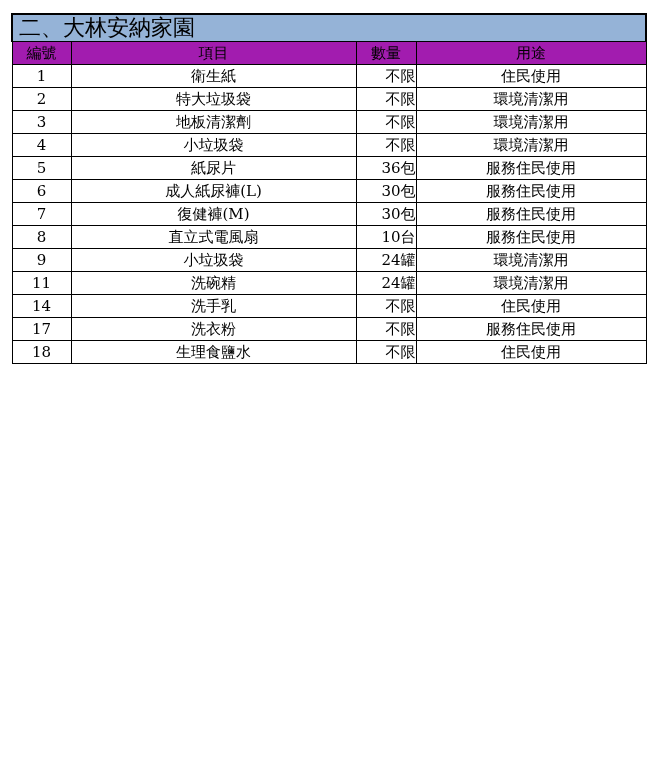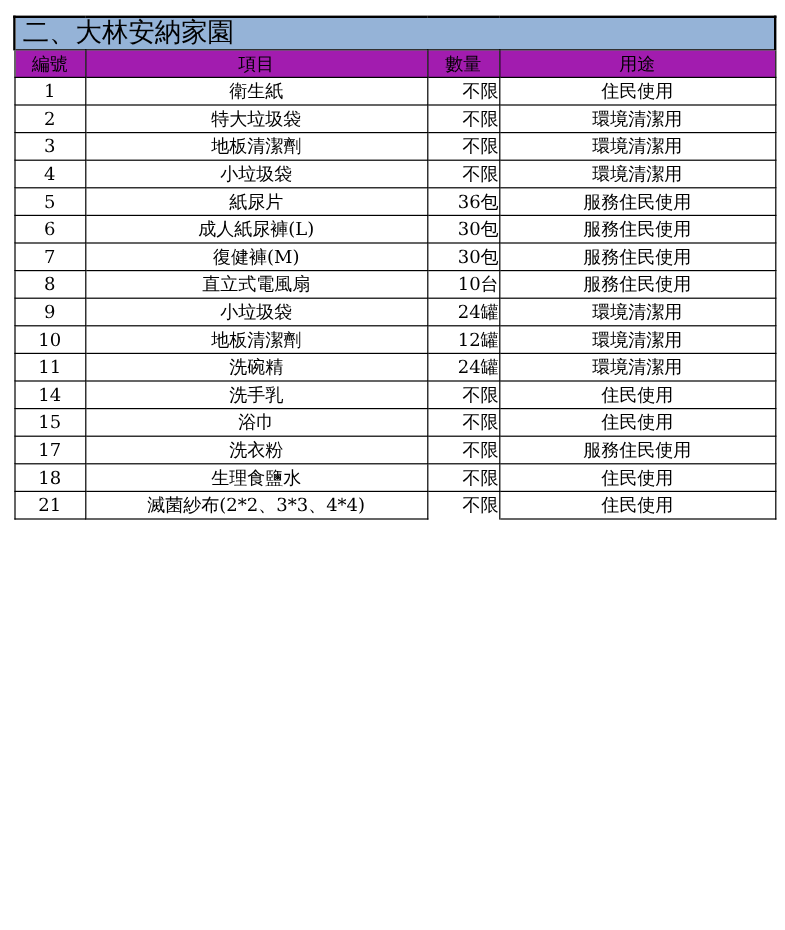--- a/index.html
+++ b/index.html
@@ -131,56 +131,38 @@
     <td class="cell-qty">10台</td>
     <td class="cell-use outer-right">服務住民使用</td>
   </tr>
         <tr>
     <td class="cell-no outer-left">9</td>
     <td class="cell-item">小垃圾袋</td>
     <td class="cell-qty">24罐</td>
     <td class="cell-use outer-right">環境清潔用</td>
   </tr>
         <tr>
-    <td class="cell-no outer-left">10</td>
-    <td class="cell-item">地板清潔劑</td>
-    <td class="cell-qty">12罐</td>
-    <td class="cell-use outer-right">環境清潔用</td>
-  </tr>
-        <tr>
     <td class="cell-no outer-left">11</td>
     <td class="cell-item">洗碗精</td>
     <td class="cell-qty">24罐</td>
     <td class="cell-use outer-right">環境清潔用</td>
   </tr>
         <tr>
     <td class="cell-no outer-left">14</td>
     <td class="cell-item">洗手乳</td>
-    <td class="cell-qty">不限</td>
-    <td class="cell-use outer-right">住民使用</td>
-  </tr>
-        <tr>
-    <td class="cell-no outer-left">15</td>
-    <td class="cell-item">浴巾</td>
     <td class="cell-qty">不限</td>
     <td class="cell-use outer-right">住民使用</td>
   </tr>
         <tr>
     <td class="cell-no outer-left">17</td>
     <td class="cell-item">洗衣粉</td>
     <td class="cell-qty">不限</td>
     <td class="cell-use outer-right">服務住民使用</td>
   </tr>
         <tr>
     <td class="cell-no outer-left">18</td>
     <td class="cell-item">生理食鹽水</td>
     <td class="cell-qty">不限</td>
     <td class="cell-use outer-right">住民使用</td>
   </tr>
-        <tr>
-    <td class="cell-no outer-left outer-bottom">21</td>
-    <td class="cell-item outer-bottom">滅菌紗布(2*2、3*3、4*4)</td>
-    <td class="cell-qty outer-bottom no-bottom">不限</td>
-    <td class="cell-use outer-right outer-bottom">住民使用</td>
-  </tr>
       </tbody>
   </table>
 </div>
 
 </body></html>

